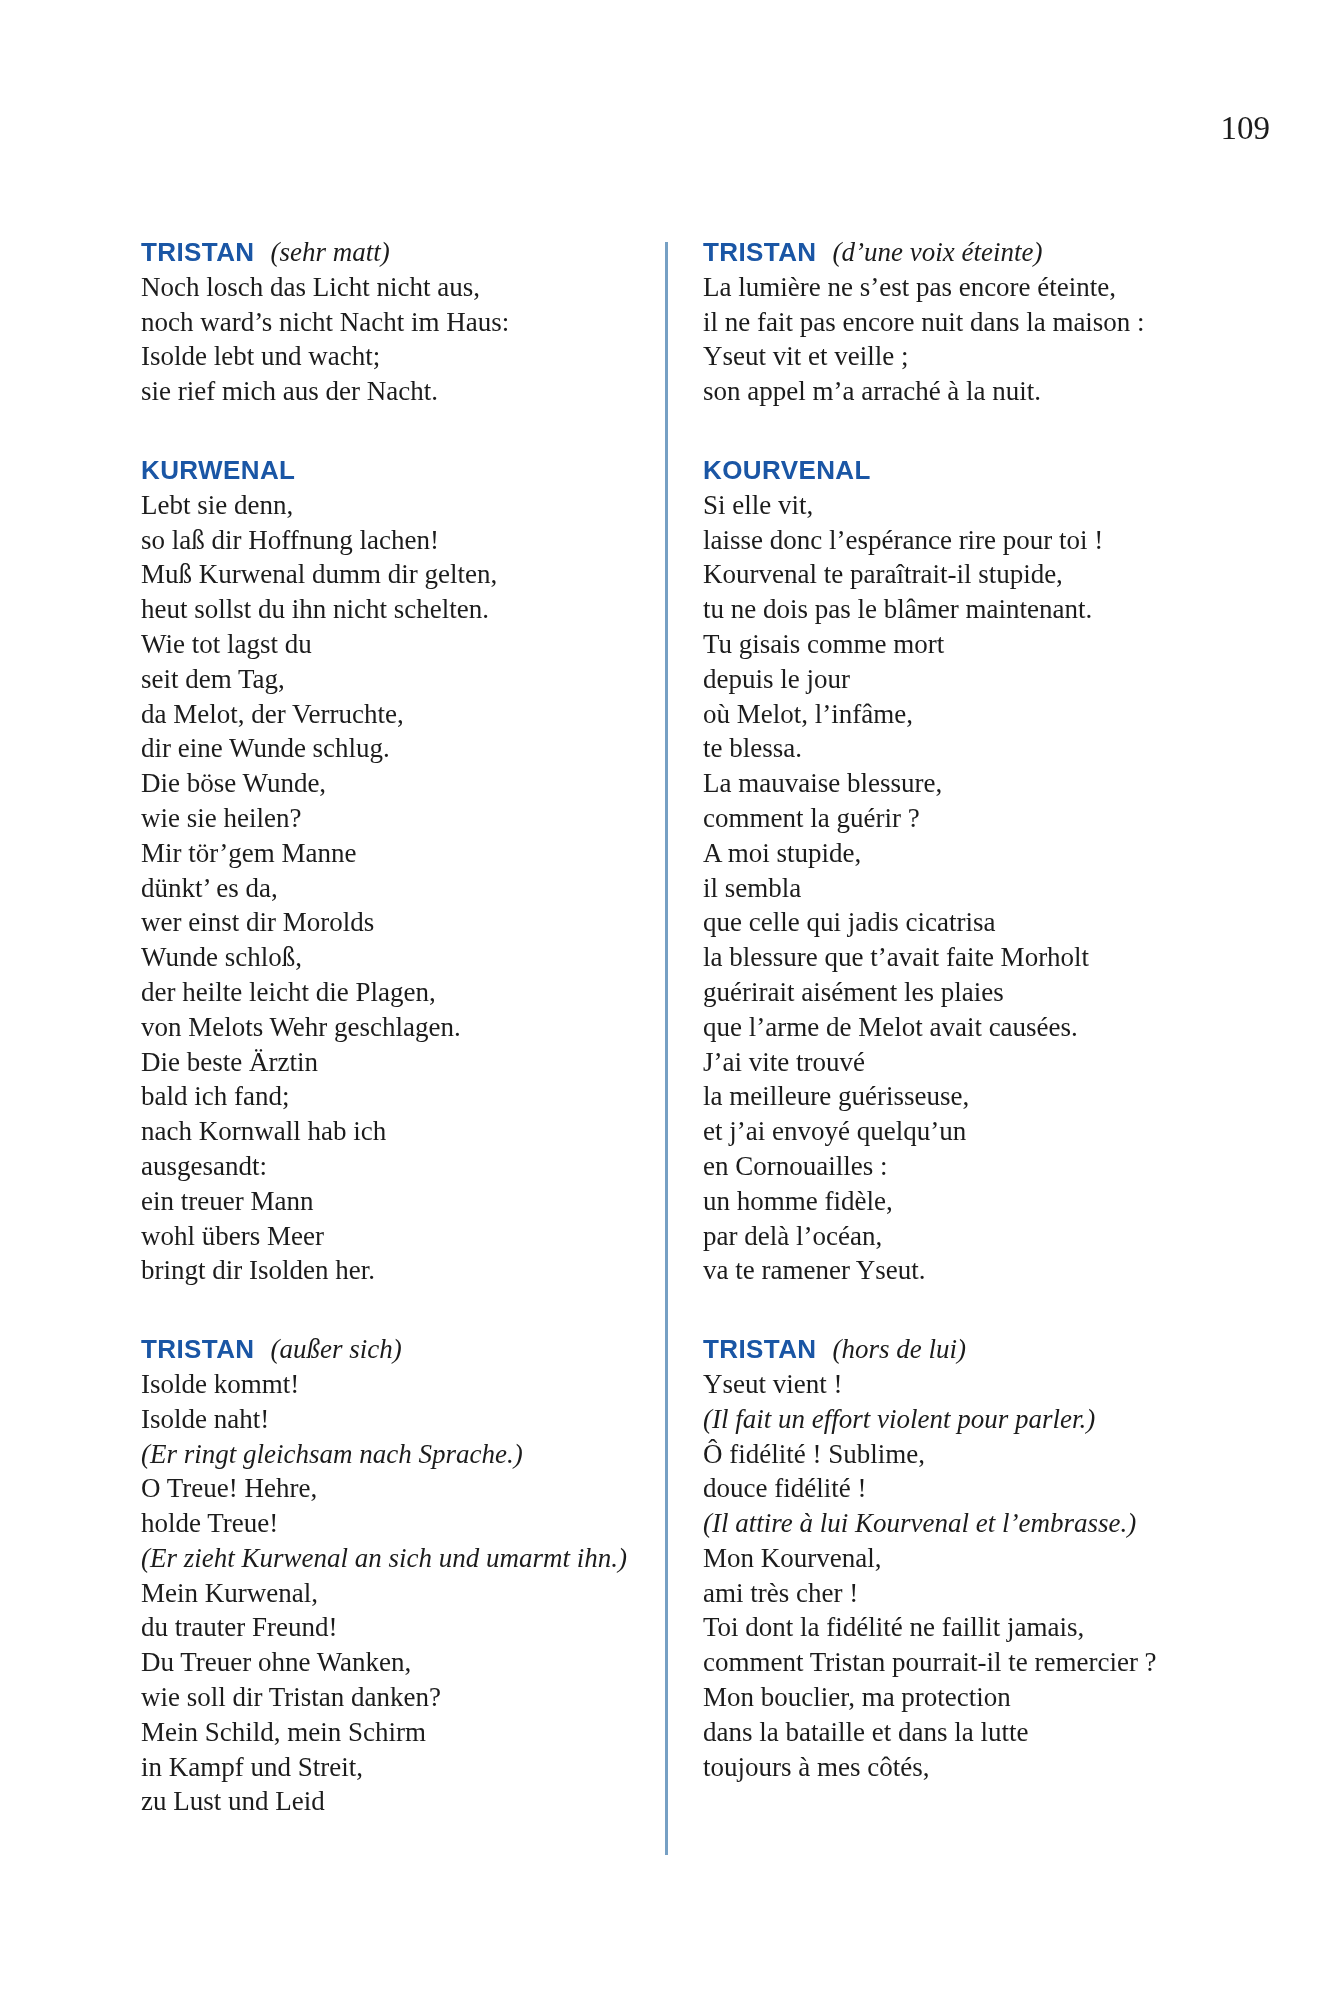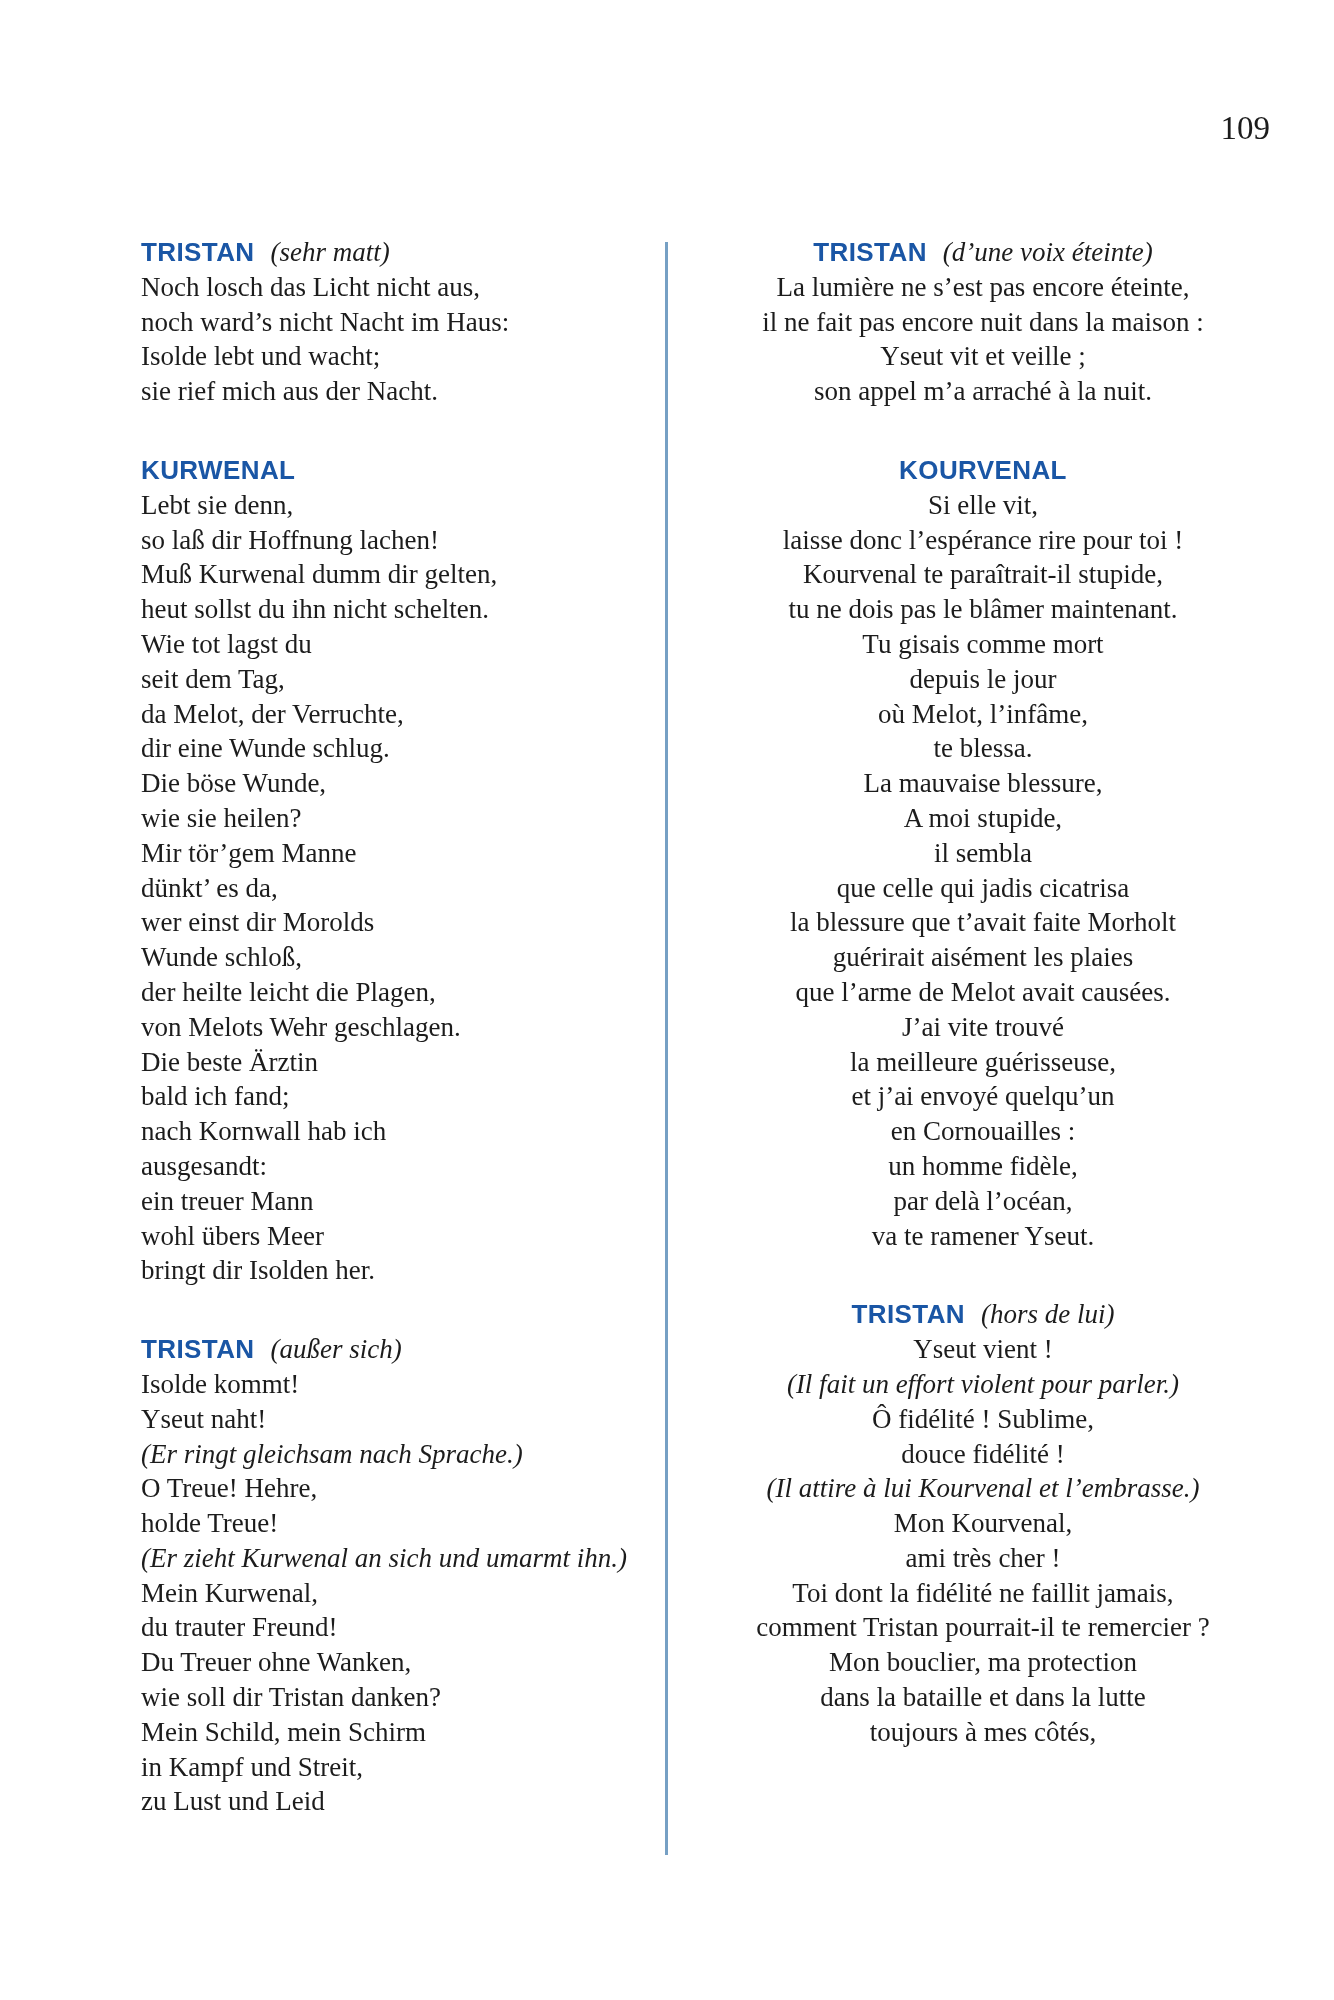--- a/index.html
+++ b/index.html
@@ -25,21 +25,21 @@
     top:242px;
     width:3px;
     height:1613px;
     background:var(--divider,#76a0c4);
   }
   .column{
     position:absolute;
     top:235px;
   }
   .col-left{left:141px;width:505px;}
-  .col-right{left:703px;width:560px;text-align:center;}
+  .col-right{left:703px;width:560px;}
   .block + .block{margin-top:44px;}
   .heading,.line{
     font-size:27px;
     line-height:34.8px;
     white-space:nowrap;
   }
   .speaker{
     font-family:"Liberation Sans", sans-serif;
     font-weight:bold;
     font-size:26px;
@@ -89,21 +89,21 @@
         <div class="line">bald ich fand;</div>
         <div class="line">nach Kornwall hab ich</div>
         <div class="line">ausgesandt:</div>
         <div class="line">ein treuer Mann</div>
         <div class="line">wohl übers Meer</div>
         <div class="line">bringt dir Isolden her.</div>
       </div>
       <div class="block">
         <div class="heading"><span class="speaker">TRISTAN</span><span class="direction">(außer sich)</span></div>
         <div class="line">Isolde kommt!</div>
-        <div class="line">Yseut naht!</div>
+        <div class="line">Isolde naht!</div>
         <div class="line italic">(Er ringt gleichsam nach Sprache.)</div>
         <div class="line">O Treue! Hehre,</div>
         <div class="line">holde Treue!</div>
         <div class="line italic">(Er zieht Kurwenal an sich und umarmt ihn.)</div>
         <div class="line">Mein Kurwenal,</div>
         <div class="line">du trauter Freund!</div>
         <div class="line">Du Treuer ohne Wanken,</div>
         <div class="line">wie soll dir Tristan danken?</div>
         <div class="line">Mein Schild, mein Schirm</div>
         <div class="line">in Kampf und Streit,</div>
@@ -122,20 +122,21 @@
         <div class="heading"><span class="speaker">KOURVENAL</span></div>
         <div class="line">Si elle vit,</div>
         <div class="line">laisse donc l’espérance rire pour toi !</div>
         <div class="line">Kourvenal te paraîtrait-il stupide,</div>
         <div class="line">tu ne dois pas le blâmer maintenant.</div>
         <div class="line">Tu gisais comme mort</div>
         <div class="line">depuis le jour</div>
         <div class="line">où Melot, l’infâme,</div>
         <div class="line">te blessa.</div>
         <div class="line">La mauvaise blessure,</div>
+        <div class="line">comment la guérir ?</div>
         <div class="line">A moi stupide,</div>
         <div class="line">il sembla</div>
         <div class="line">que celle qui jadis cicatrisa</div>
         <div class="line">la blessure que t’avait faite Morholt</div>
         <div class="line">guérirait aisément les plaies</div>
         <div class="line">que l’arme de Melot avait causées.</div>
         <div class="line">J’ai vite trouvé</div>
         <div class="line">la meilleure guérisseuse,</div>
         <div class="line">et j’ai envoyé quelqu’un</div>
         <div class="line">en Cornouailles :</div>

